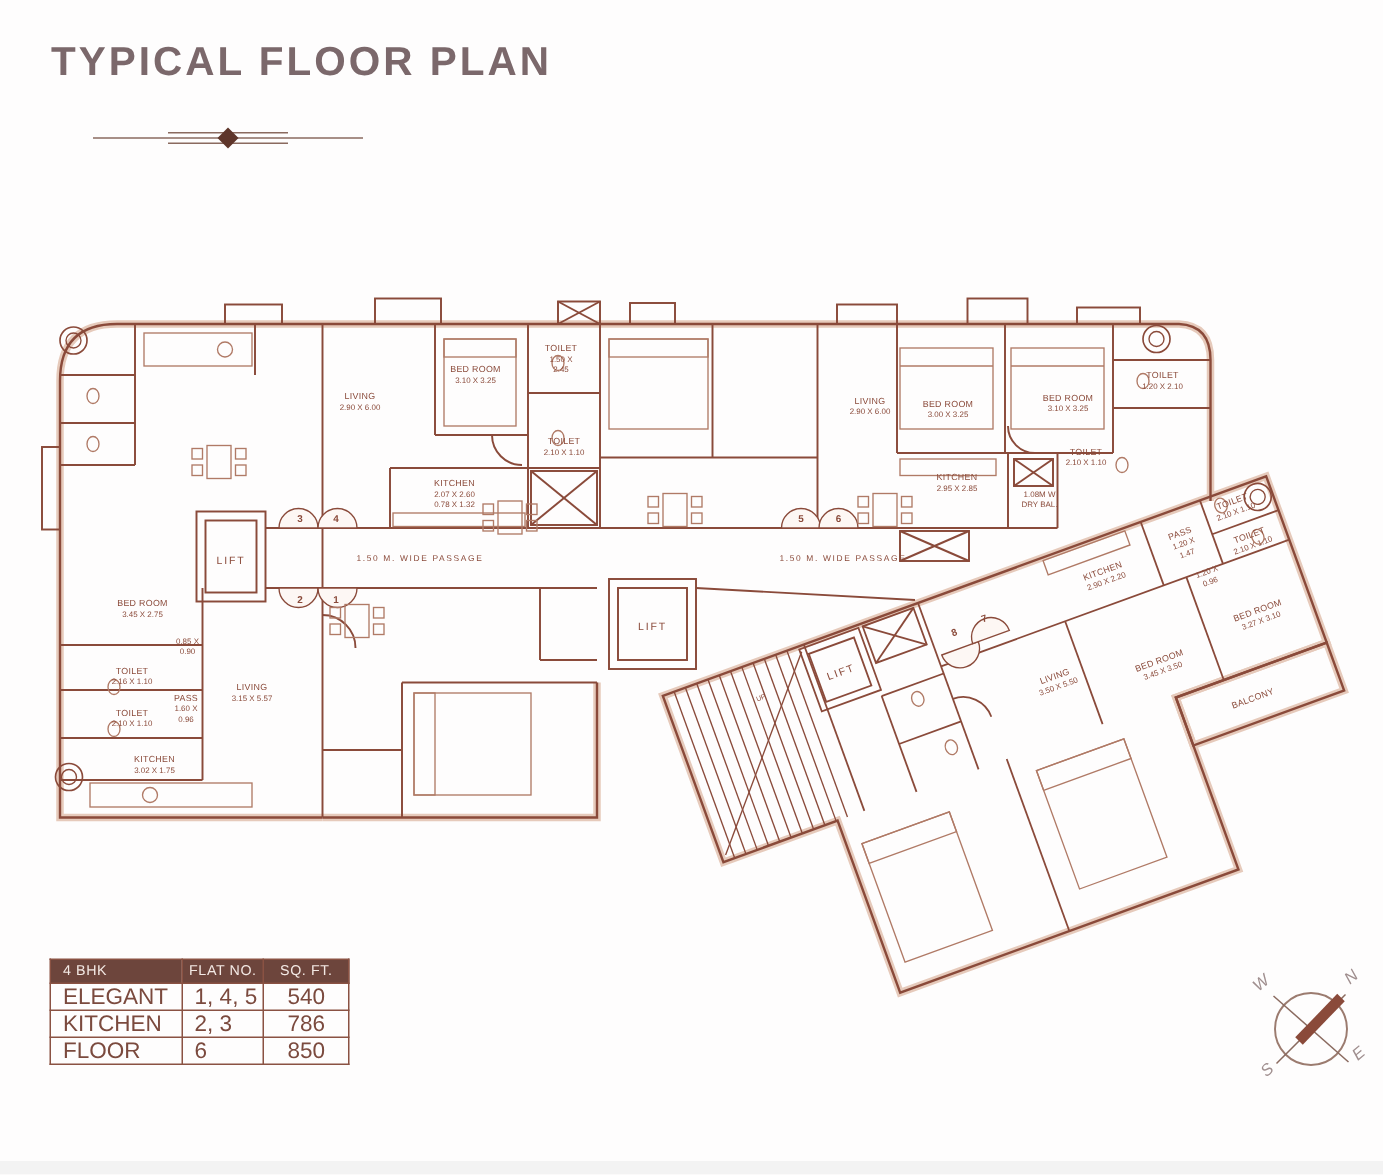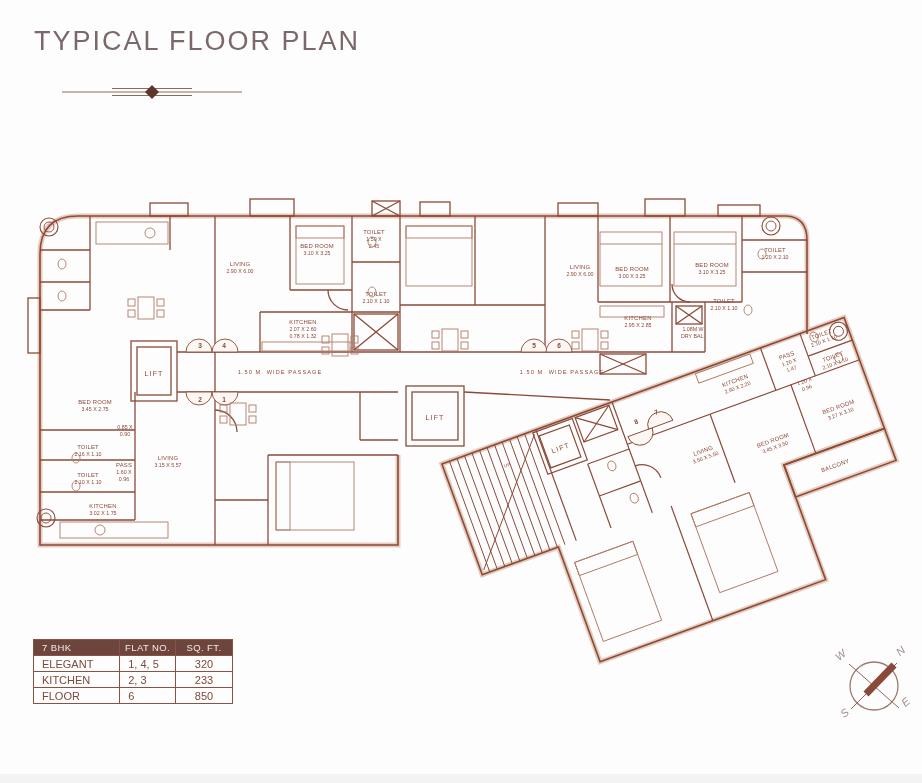--- a/index.html
+++ b/index.html
@@ -1,32 +1,32 @@
 <!DOCTYPE html>
 <html><head>
 <meta charset="utf-8">
 <style>
   html,body{margin:0;padding:0;width:922px;height:783px;background:#fefdfd;overflow:hidden;
     font-family:"Liberation Sans",sans-serif;}
   .abs{position:absolute;}
   #stage{position:relative;width:922px;height:783px;}
   .page-title{left:34px;top:26px;font-size:27px;letter-spacing:2px;color:#7b686b;
-    font-weight:400;white-space:nowrap;}
+    font-weight:700;white-space:nowrap;}
   #plan-svg{left:0;top:0;}
   .plan-text{fill:#8a4a3a;font-family:"Liberation Sans",sans-serif;}
   .rname{font-size:5.9px;letter-spacing:.2px;}
   .rdim{font-size:5.3px;}
   .lift-t{font-size:7px;letter-spacing:1.2px;}
   .pass-t{font-size:5.6px;letter-spacing:1.1px;}
   .door-t{font-size:6.6px;font-weight:bold;}
   .up-t{font-size:4.6px;}
   
   .legend{left:33px;top:639px;border-collapse:collapse;width:200px;
     font-family:"Liberation Sans",sans-serif;}
-  .legend td{border:1px solid #8a5243;height:15px;font-size:11px;color:#7b4a3e;
+  .legend td{border:1px solid #8a5243;height:15px;font-size:15px;color:#7b4a3e;
     padding:0 0 0 8px;}
   .legend td.c{text-align:center;padding:0;}
   .legend tr.hdr td{background:#6d453c;color:#f3e9e4;font-size:9.5px;letter-spacing:.4px;}
   .bottom-strip{left:0;top:774px;width:922px;height:9px;background:#f3f3f3;}
 </style>
 </head>
 <body>
 
 <div id="stage">
 
@@ -357,33 +357,33 @@
       <text class="plan-text door-t" x="200" y="402">2</text>
       <text class="plan-text door-t" x="224" y="402">1</text>
       <text class="plan-text door-t" x="534" y="348">5</text>
       <text class="plan-text door-t" x="559" y="348">6</text>
     </g>
   </svg>
 
   <table class="abs legend">
     <tbody>
         <tr class="hdr">
-      <td style="width:80px">7 BHK</td>
+      <td style="width:80px">4 BHK</td>
       <td class="c" style="width:58px">FLAT NO.</td>
       <td class="c" style="width:60px">SQ. FT.</td>
     </tr>
     <tr>
       <td>ELEGANT</td>
       <td>1, 4, 5</td>
-      <td class="c">320</td>
+      <td class="c">540</td>
     </tr>
     <tr>
       <td>KITCHEN</td>
       <td>2, 3</td>
-      <td class="c">233</td>
+      <td class="c">786</td>
     </tr>
     <tr>
       <td>FLOOR</td>
       <td>6</td>
       <td class="c">850</td>
     </tr>
   </tbody>
     </table>
 
   <svg class="abs" style="left:828px;top:638px" width="94" height="96" viewBox="828 638 94 96">

